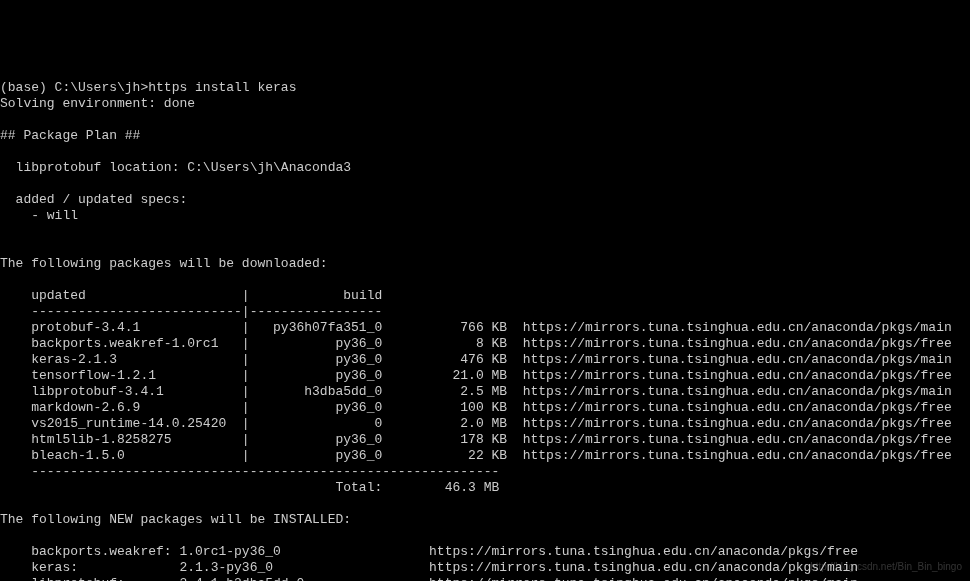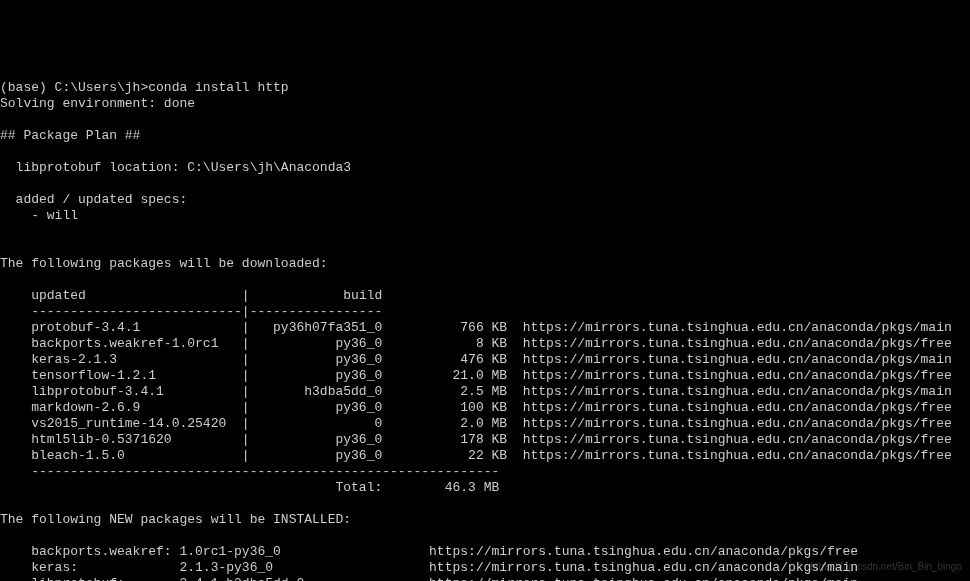--- a/index.html
+++ b/index.html
@@ -27,21 +27,21 @@
     font-size: 10px;
     font-family: sans-serif;
     pointer-events: none;
   }
 </style>
 </head>
 <body>
 
 
 
-<div class="term"><span class="line"><span>(base) C:\Users\jh&gt;</span><span>conda install http</span></span>
+<div class="term"><span class="line"><span>(base) C:\Users\jh&gt;</span><span>https install keras</span></span>
 <span class="line">Solving environment: done</span>
 <span class="line"> </span>
 <span class="line">## Package Plan ##</span>
 <span class="line"> </span>
 <span class="line"><span>  libprotobuf location: </span><span>C:\Users\jh\Anaconda3</span></span>
 <span class="line"> </span>
 <span class="line">  added / updated specs:</span>
 <span class="line">    - will</span>
 <span class="line"> </span>
 <span class="line"> </span>
@@ -49,21 +49,21 @@
 <span class="line"> </span>
 <span class="line"><span>    updated</span>                    |            <span>build</span></span>
 <span class="line">    ---------------------------|-----------------</span>
 <div id="dl-rows"><span class="line">    protobuf-3.4.1             |   py36h07fa351_0          766 KB  https://mirrors.tuna.tsinghua.edu.cn/anaconda/pkgs/main</span>
 <span class="line">    backports.weakref-1.0rc1   |           py36_0            8 KB  https://mirrors.tuna.tsinghua.edu.cn/anaconda/pkgs/free</span>
 <span class="line">    keras-2.1.3                |           py36_0          476 KB  https://mirrors.tuna.tsinghua.edu.cn/anaconda/pkgs/main</span>
 <span class="line">    tensorflow-1.2.1           |           py36_0         21.0 MB  https://mirrors.tuna.tsinghua.edu.cn/anaconda/pkgs/free</span>
 <span class="line">    libprotobuf-3.4.1          |       h3dba5dd_0          2.5 MB  https://mirrors.tuna.tsinghua.edu.cn/anaconda/pkgs/main</span>
 <span class="line">    markdown-2.6.9             |           py36_0          100 KB  https://mirrors.tuna.tsinghua.edu.cn/anaconda/pkgs/free</span>
 <span class="line">    vs2015_runtime-14.0.25420  |                0          2.0 MB  https://mirrors.tuna.tsinghua.edu.cn/anaconda/pkgs/free</span>
-<span class="line">    html5lib-0.5371620         |           py36_0          178 KB  https://mirrors.tuna.tsinghua.edu.cn/anaconda/pkgs/free</span>
+<span class="line">    html5lib-1.8258275         |           py36_0          178 KB  https://mirrors.tuna.tsinghua.edu.cn/anaconda/pkgs/free</span>
 <span class="line">    bleach-1.5.0               |           py36_0           22 KB  https://mirrors.tuna.tsinghua.edu.cn/anaconda/pkgs/free</span>
 </div><span class="line">    ------------------------------------------------------------</span>
 <span class="line">                                           <span>Total:</span>        <span>46.3 MB</span></span>
 <span class="line"> </span>
 <span class="line">The following NEW packages will be INSTALLED:</span>
 <span class="line"> </span>
 <div id="inst-rows"><span class="line">    backports.weakref: 1.0rc1-py36_0                   https://mirrors.tuna.tsinghua.edu.cn/anaconda/pkgs/free</span>
 <span class="line">    keras:             2.1.3-py36_0                    https://mirrors.tuna.tsinghua.edu.cn/anaconda/pkgs/main</span>
 <span class="line">    libprotobuf:       3.4.1-h3dba5dd_0                https://mirrors.tuna.tsinghua.edu.cn/anaconda/pkgs/main</span>
 

